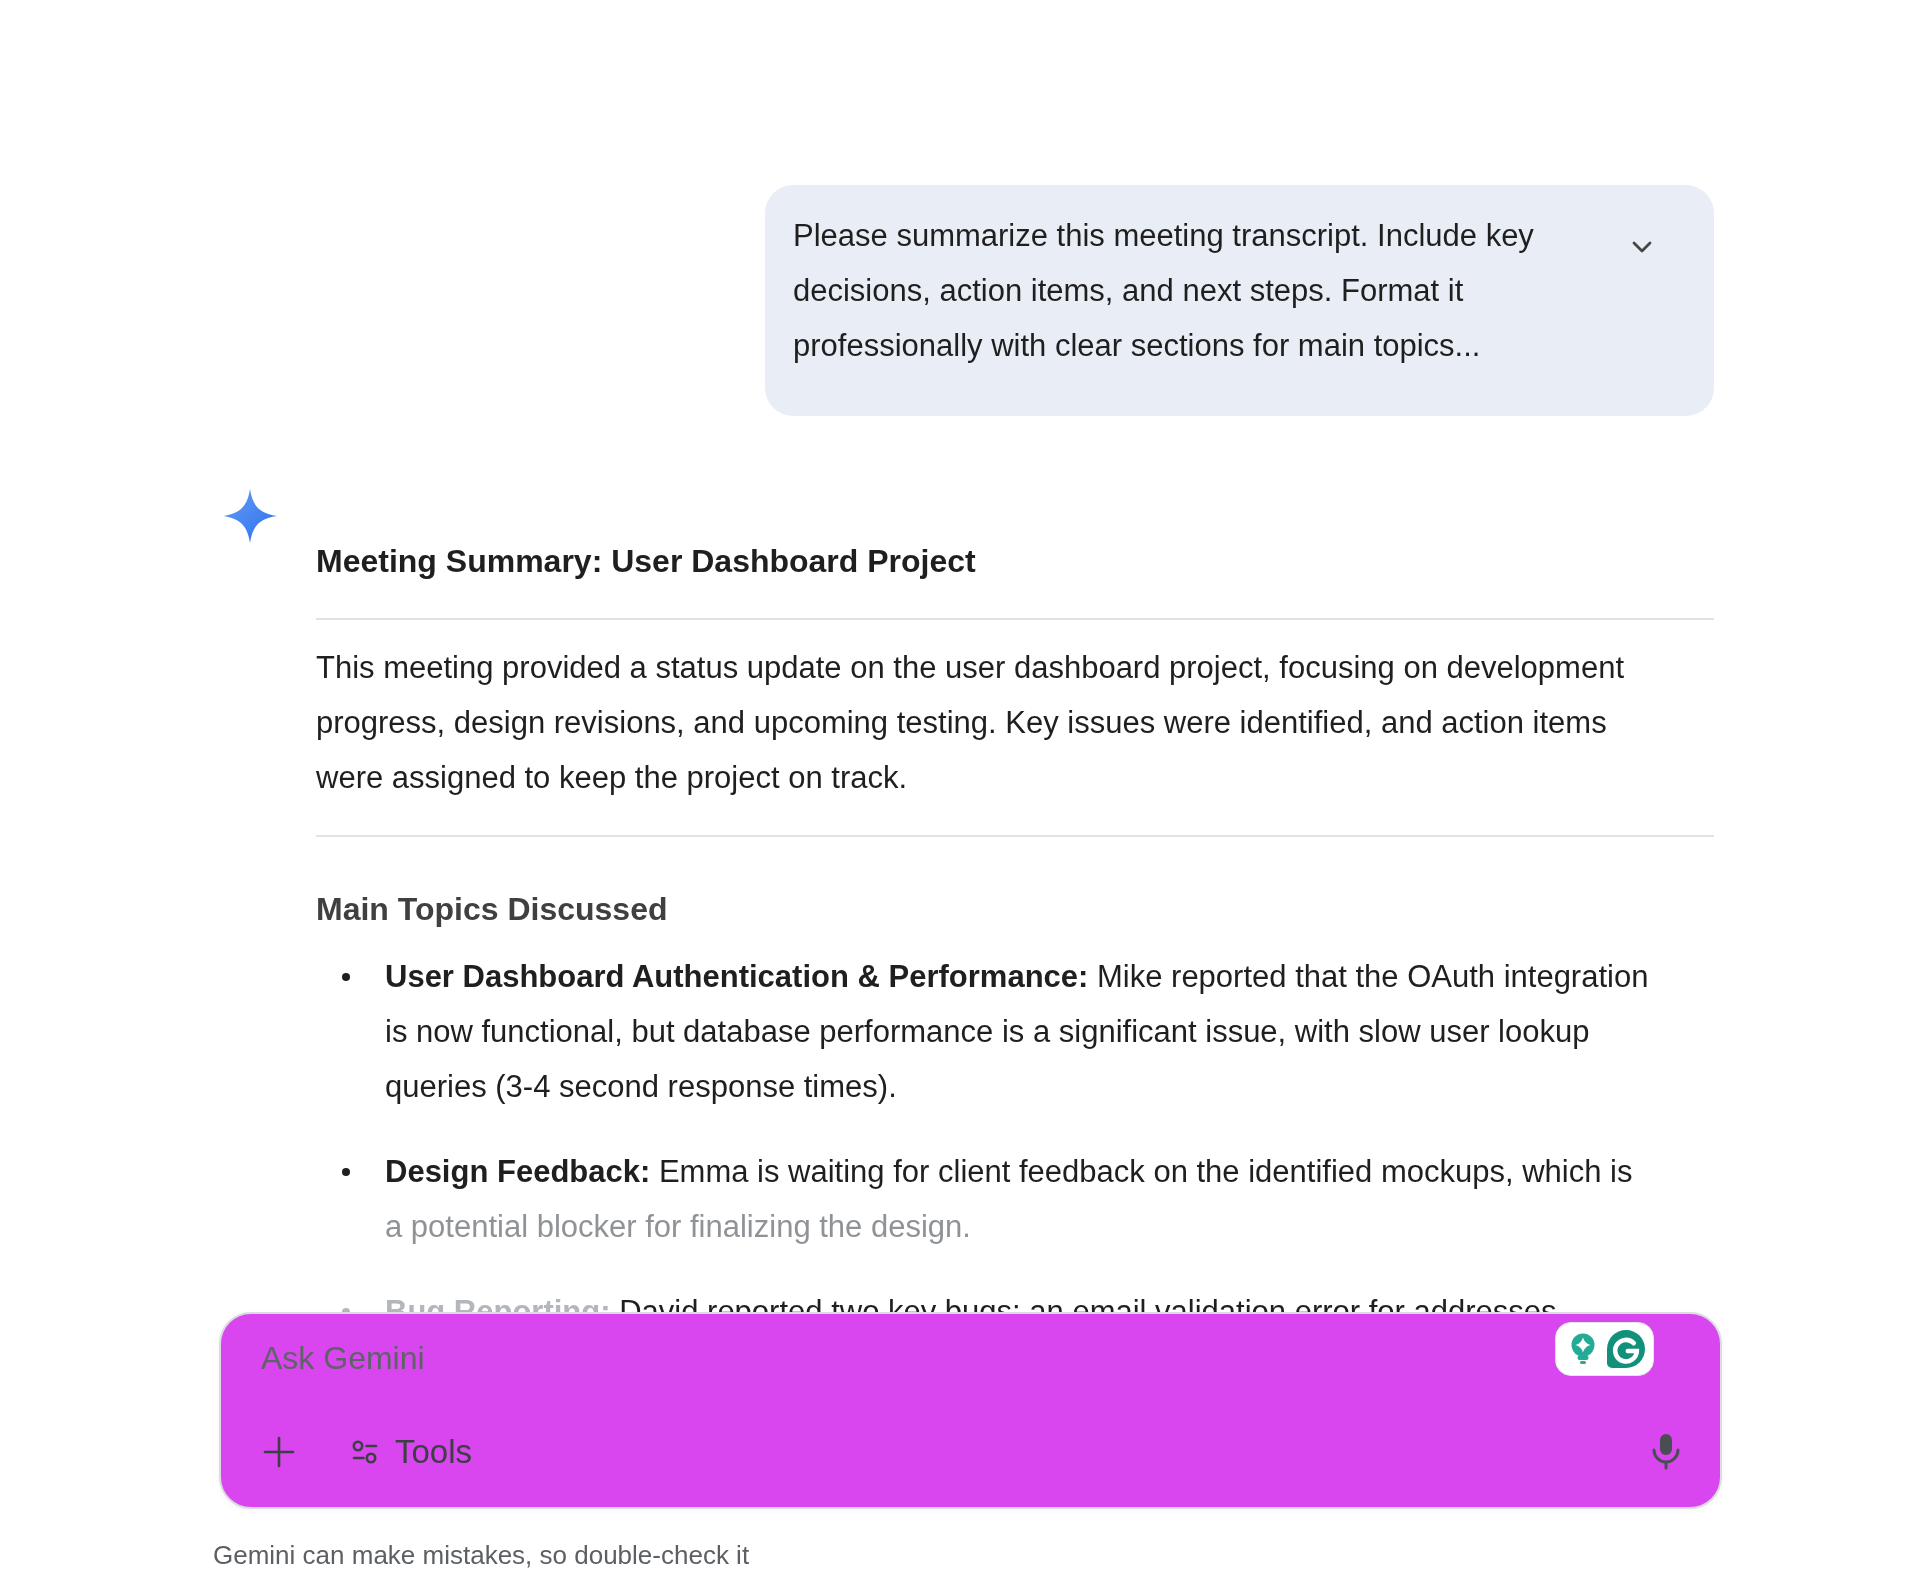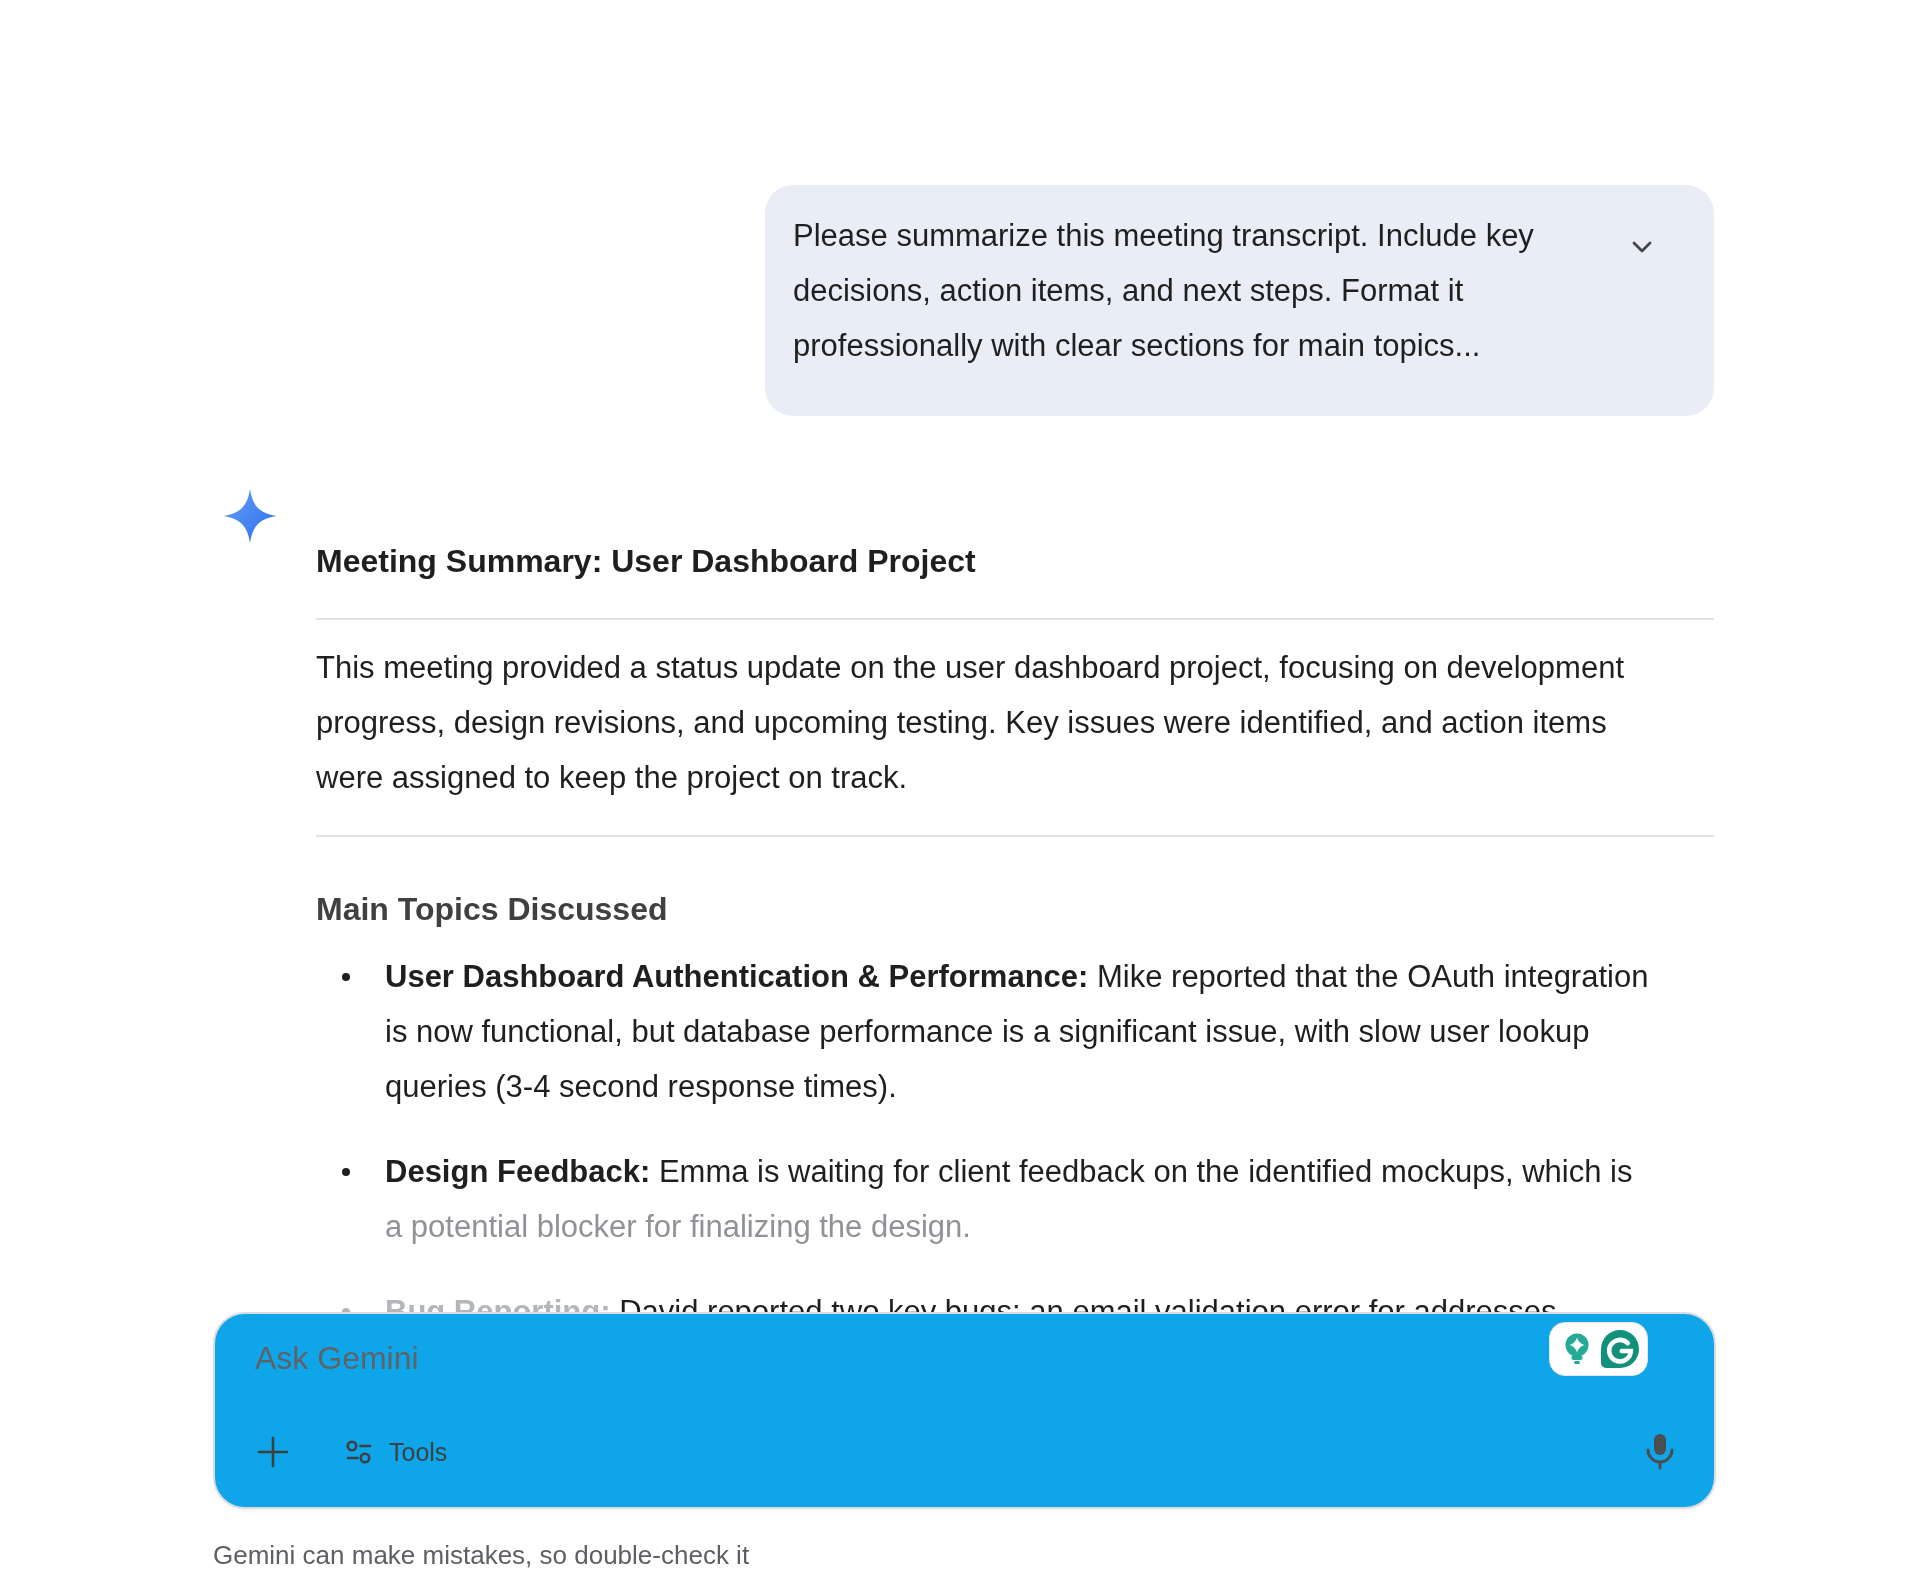--- a/index.html
+++ b/index.html
@@ -31,22 +31,22 @@
   .bullets{margin:20px 0 0 0;padding:0;list-style:none;}
   .bullets li{position:relative;padding-left:69px;margin:0;}
   .bullets li + li{margin-top:30px;}
   .dot{position:absolute;left:26px;top:24px;width:8px;height:8px;border-radius:50%;background:#1f1f1f;}
   .lead{font-weight:bold;}
   .dim{color:#8f9296;}
   .dimmest,.dimmest .lead{color:#b3b6ba;}
   .dot-dim{background:#b3b6ba;}
   
   .composer{
-    position:absolute;left:213px;top:1312px;width:1503px;height:197px;
-    box-sizing:border-box;background:#0ea5e9;
+    position:absolute;left:219px;top:1312px;width:1503px;height:197px;
+    box-sizing:border-box;background:#d946ef;
     border:2px solid #dadce0;border-radius:32px;
     box-shadow:0 2px 6px rgba(0,0,0,0.04);z-index:5;
   }
   .prompt-input{
     position:absolute;left:38px;top:18px;width:1240px;height:50px;
     border:none;outline:none;background:transparent;
     font-family:"Liberation Sans", sans-serif;font-size:32px;color:#1f1f1f;
   }
   .prompt-input::placeholder{color:#5f6368;opacity:1;}
   .ext-pill{
@@ -62,21 +62,21 @@
   }
   .icon-btn{
     position:absolute;border:none;background:transparent;padding:0;cursor:pointer;
     display:flex;align-items:center;justify-content:center;
   }
   .plus-btn{left:36px;top:116px;width:44px;height:44px;}
   .tools-btn{
     position:absolute;left:128px;top:116px;height:44px;border:none;background:transparent;
     display:flex;align-items:center;gap:14px;cursor:pointer;padding:0;
   }
-  .tools-label{font-size:25px;color:#3c4043;font-family:"Liberation Sans", sans-serif;}
+  .tools-label{font-size:33px;color:#3c4043;font-family:"Liberation Sans", sans-serif;}
   .mic-btn{left:1423px;top:114px;width:44px;height:48px;}
   
   .footer-note{
     position:absolute;left:213px;top:1540px;width:1503px;text-align:left;
     font-size:26px;color:#5c5f63;
   }
 </style>
 </head>
 <body>
 

